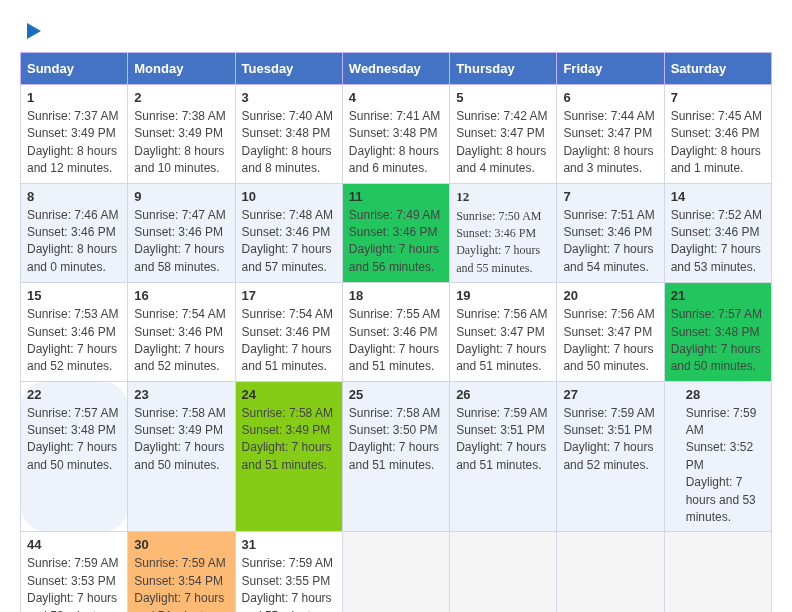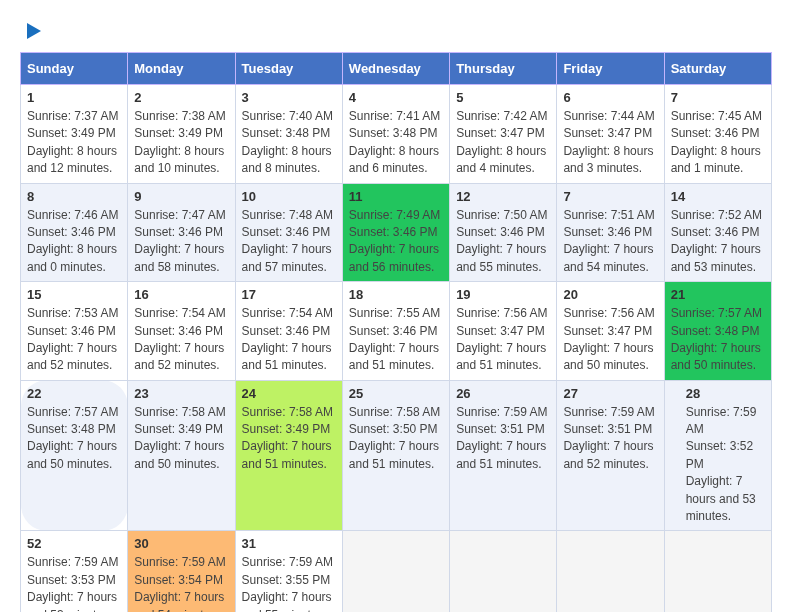--- a/index.html
+++ b/index.html
@@ -169,21 +169,21 @@
           <div class="day-info">Sunrise: 7:47 AM<br>Sunset: 3:46 PM<br>Daylight: 7 hours and 58 minutes.</div>
         </td>
         <td style="background-color: rgb(238, 242, 250);">
           <span class="day-number">10</span>
           <div class="day-info">Sunrise: 7:48 AM<br>Sunset: 3:46 PM<br>Daylight: 7 hours and 57 minutes.</div>
         </td>
         <td style="background-color: #22c55e;">
           <span class="day-number">11</span>
           <div class="day-info">Sunrise: 7:49 AM<br>Sunset: 3:46 PM<br>Daylight: 7 hours and 56 minutes.</div>
         </td>
-        <td style="background-color: rgb(238, 242, 250);">
+        <td style="background-color: rgb(238, 242, 250); font-family: Liberation Serif, serif;">
           <span class="day-number">12</span>
           <div class="day-info">Sunrise: 7:50 AM<br>Sunset: 3:46 PM<br>Daylight: 7 hours and 55 minutes.</div>
         </td>
         <td style="background-color: rgb(238, 242, 250);">
           <span class="day-number">7</span>
           <div class="day-info">Sunrise: 7:51 AM<br>Sunset: 3:46 PM<br>Daylight: 7 hours and 54 minutes.</div>
         </td>
         <td style="background-color: rgb(238, 242, 250);">
           <span class="day-number">14</span>
           <div class="day-info">Sunrise: 7:52 AM<br>Sunset: 3:46 PM<br>Daylight: 7 hours and 53 minutes.</div>
@@ -221,21 +221,21 @@
       </tr>
       <tr>
         <td style="background-color: rgb(238, 242, 250); border-radius: 26px;">
           <span class="day-number">22</span>
           <div class="day-info">Sunrise: 7:57 AM<br>Sunset: 3:48 PM<br>Daylight: 7 hours and 50 minutes.</div>
         </td>
         <td style="background-color: rgb(238, 242, 250);">
           <span class="day-number">23</span>
           <div class="day-info">Sunrise: 7:58 AM<br>Sunset: 3:49 PM<br>Daylight: 7 hours and 50 minutes.</div>
         </td>
-        <td style="background-color: #bef264;">
+        <td style="background-color: #84cc16;">
           <span class="day-number">24</span>
           <div class="day-info">Sunrise: 7:58 AM<br>Sunset: 3:49 PM<br>Daylight: 7 hours and 51 minutes.</div>
         </td>
         <td style="background-color: rgb(238, 242, 250);">
           <span class="day-number">25</span>
           <div class="day-info">Sunrise: 7:58 AM<br>Sunset: 3:50 PM<br>Daylight: 7 hours and 51 minutes.</div>
         </td>
         <td style="background-color: rgb(238, 242, 250);">
           <span class="day-number">26</span>
           <div class="day-info">Sunrise: 7:59 AM<br>Sunset: 3:51 PM<br>Daylight: 7 hours and 51 minutes.</div>
@@ -244,21 +244,21 @@
           <span class="day-number">27</span>
           <div class="day-info">Sunrise: 7:59 AM<br>Sunset: 3:51 PM<br>Daylight: 7 hours and 52 minutes.</div>
         </td>
         <td style="background-color: rgb(238, 242, 250); padding-left: 21px;">
           <span class="day-number">28</span>
           <div class="day-info">Sunrise: 7:59 AM<br>Sunset: 3:52 PM<br>Daylight: 7 hours and 53 minutes.</div>
         </td>
       </tr>
       <tr>
         <td style="background-color: rgb(255, 255, 255);">
-          <span class="day-number">52</span>
+          <span class="day-number">44</span>
           <div class="day-info">Sunrise: 7:59 AM<br>Sunset: 3:53 PM<br>Daylight: 7 hours and 53 minutes.</div>
         </td>
         <td style="background-color: #fdba74;">
           <span class="day-number">30</span>
           <div class="day-info">Sunrise: 7:59 AM<br>Sunset: 3:54 PM<br>Daylight: 7 hours and 54 minutes.</div>
         </td>
         <td style="background-color: rgb(255, 255, 255);">
           <span class="day-number">31</span>
           <div class="day-info">Sunrise: 7:59 AM<br>Sunset: 3:55 PM<br>Daylight: 7 hours and 55 minutes.</div>
         </td>

